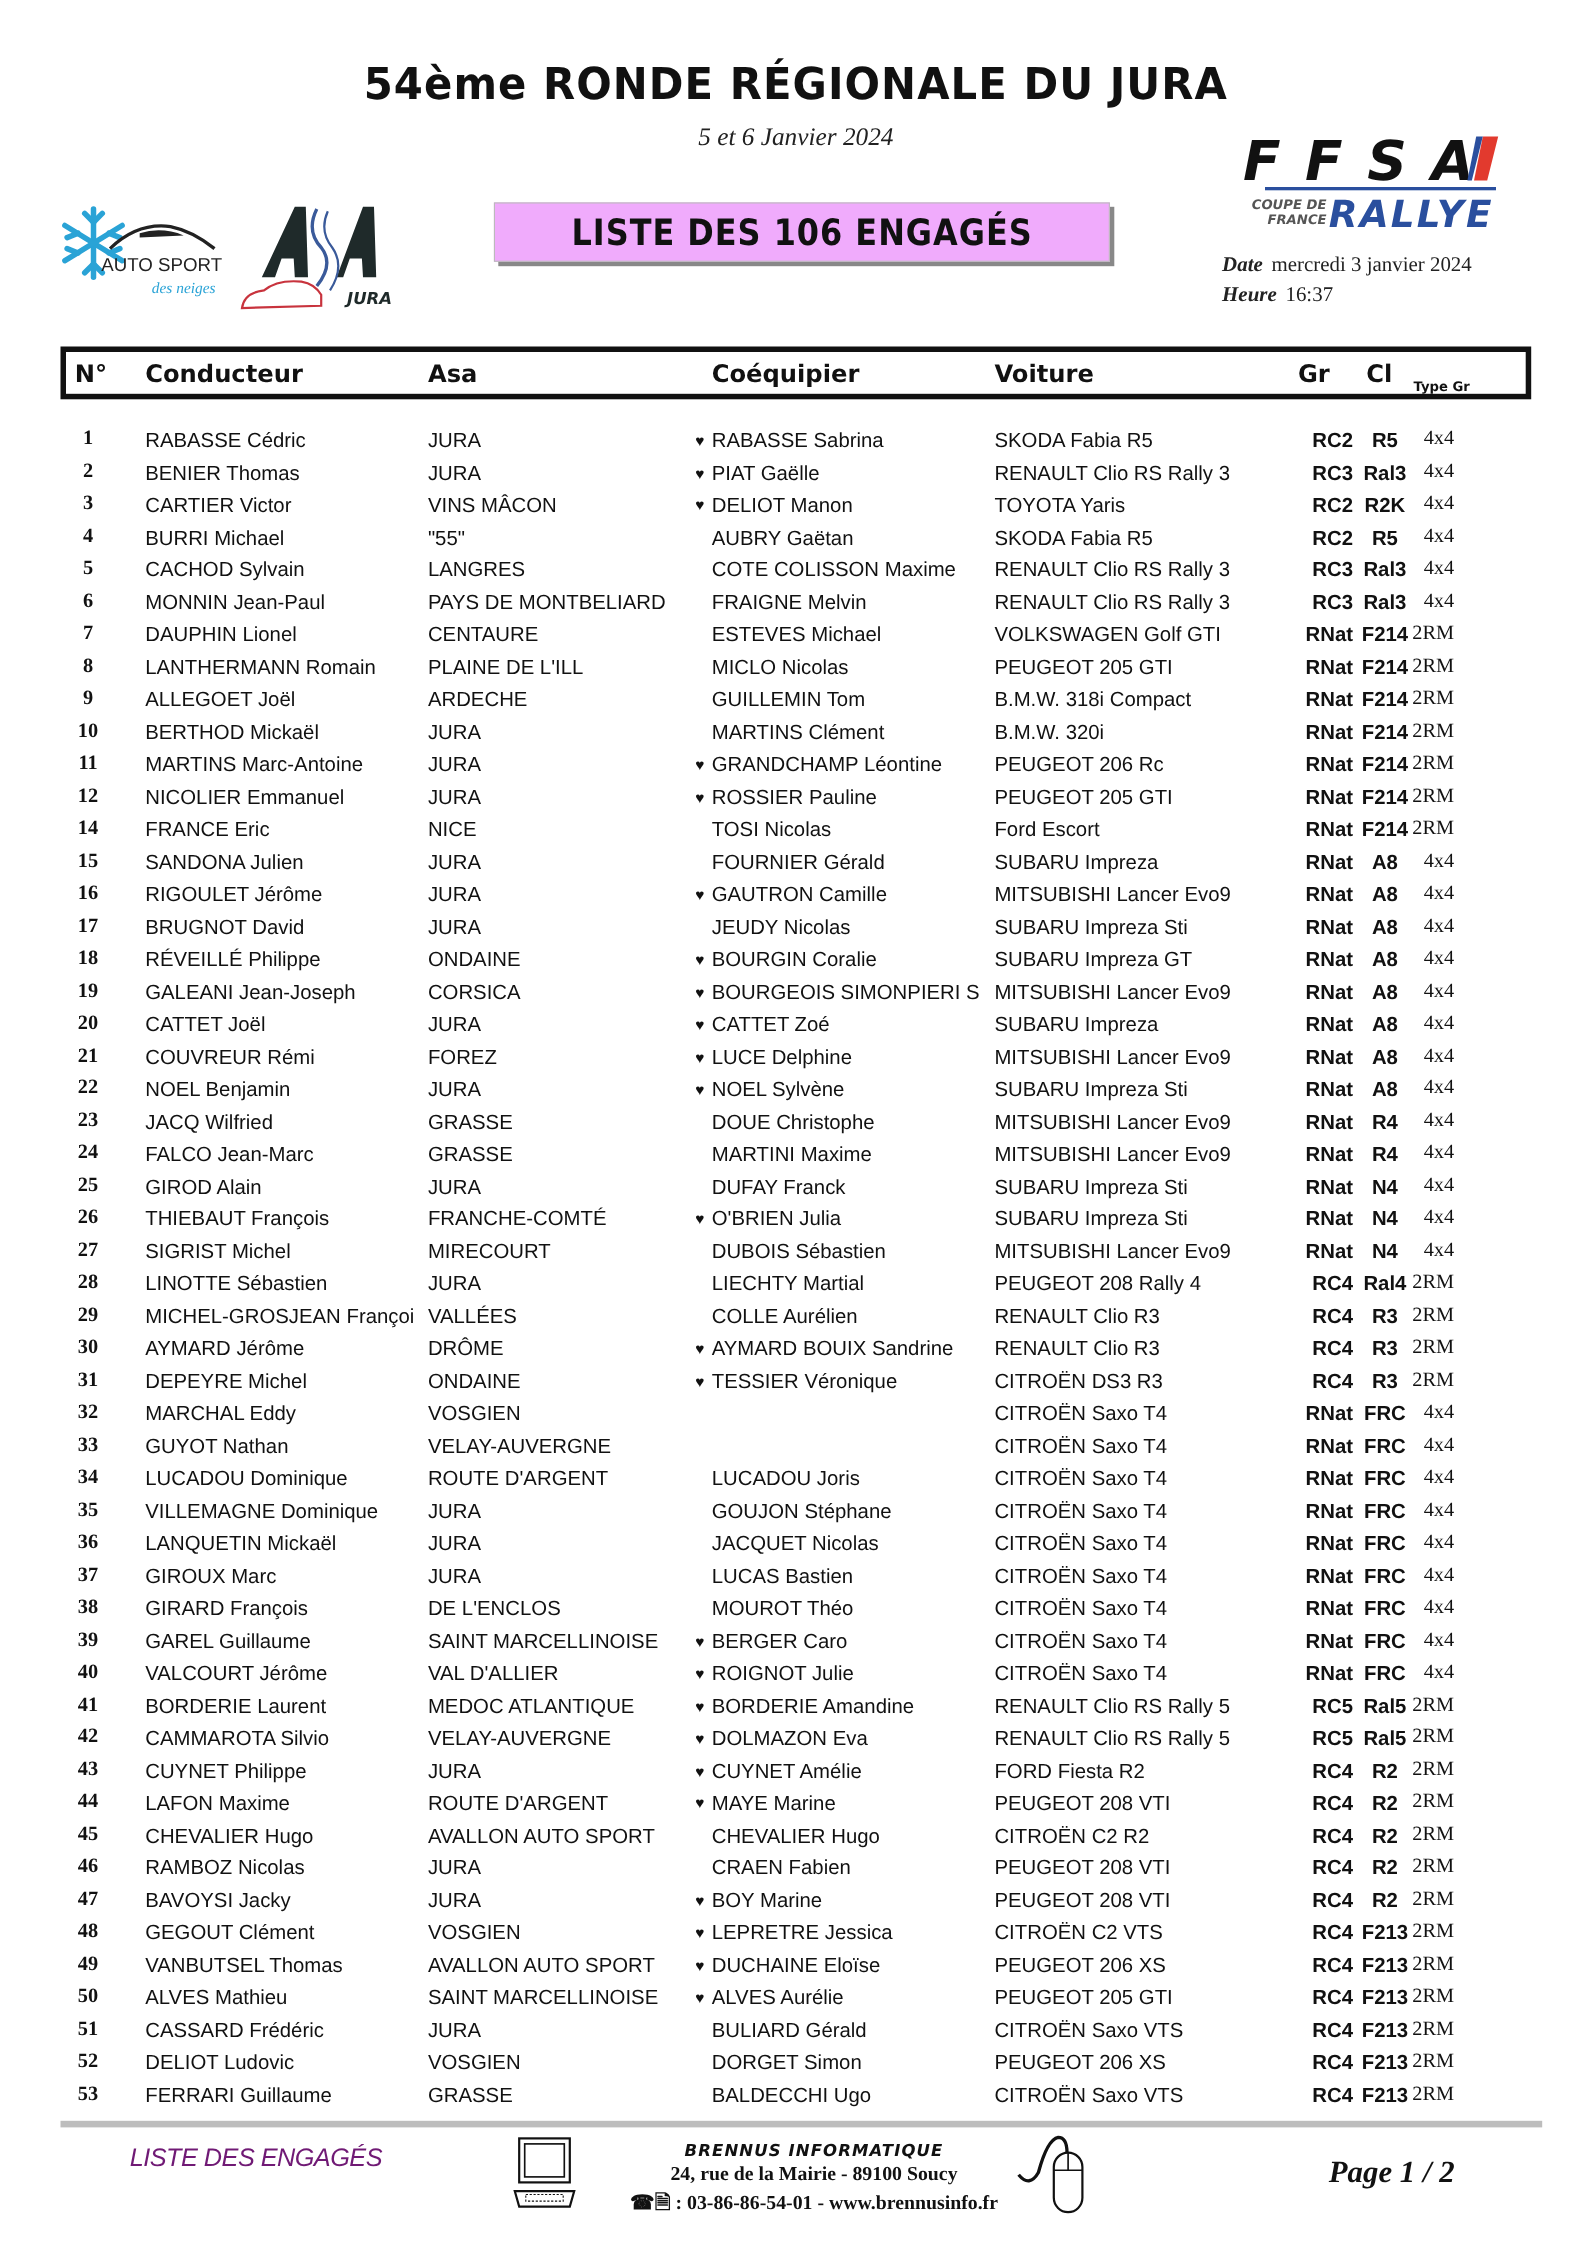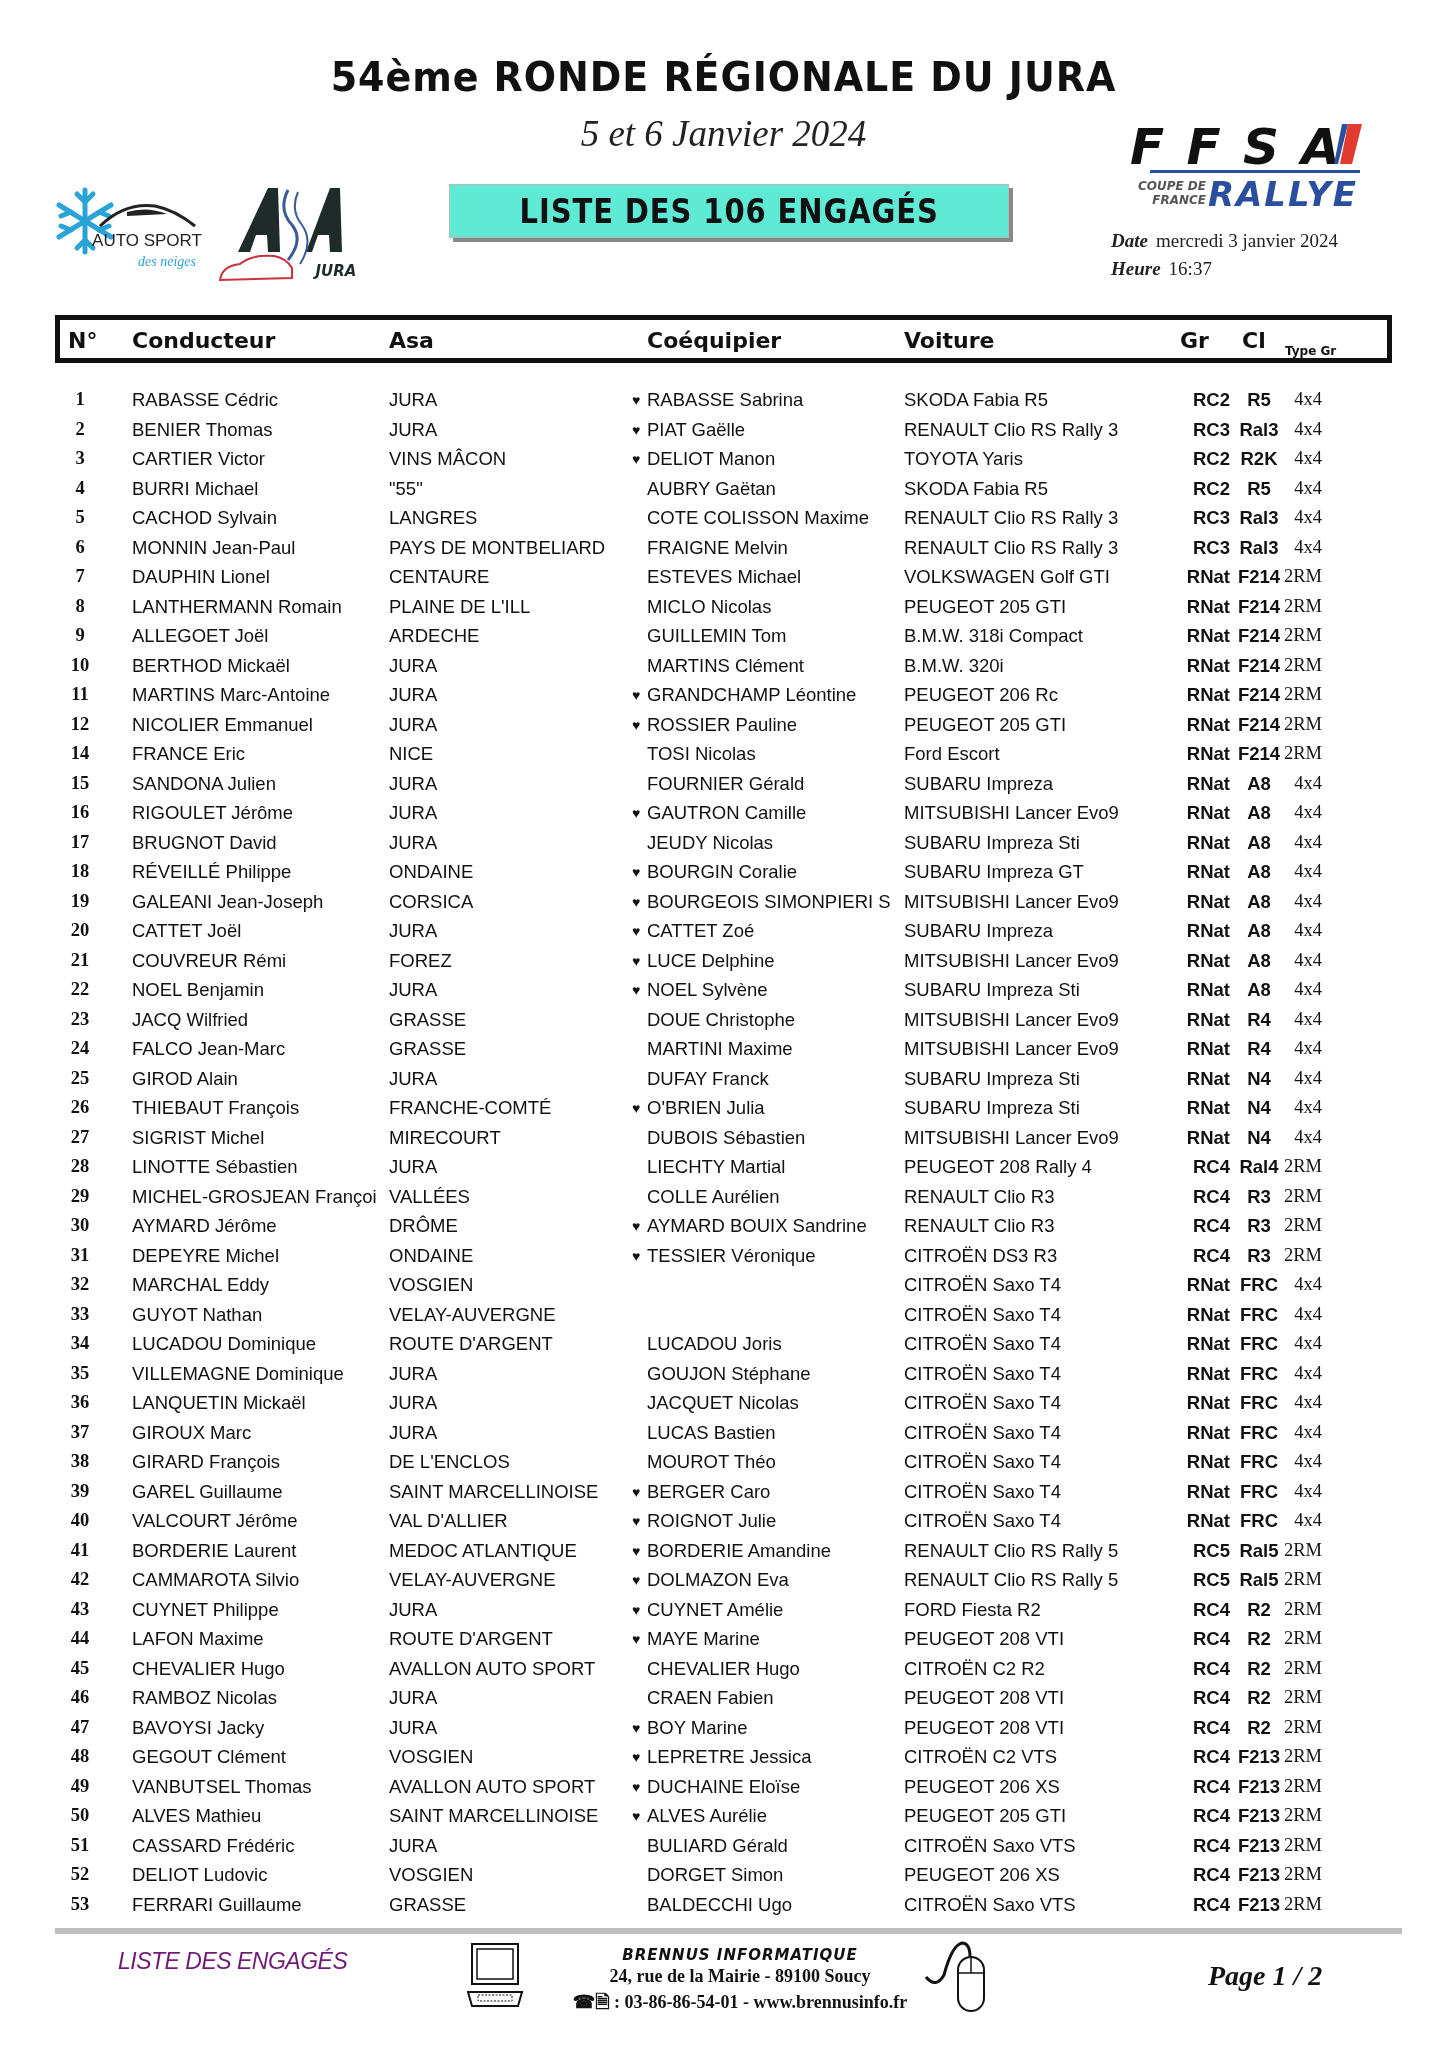--- a/index.html
+++ b/index.html
@@ -1,21 +1,21 @@
 <!DOCTYPE html>
 <html><head>
 <meta charset="utf-8">
 <style>
   html, body { margin: 0; padding: 0; background: #ffffff; }
   body { width: 1447px; height: 2048px; position: relative; overflow: hidden; font-family: "Liberation Sans", sans-serif; color: #111; }
   .title { position: absolute; top: 54px; left: 0; width: 1447px; text-align: center; font-family: "DejaVu Sans", sans-serif; font-weight: bold; font-size: 40px; letter-spacing: 1px; color: #111; transform: scaleX(0.95); }
-  .subtitle { position: absolute; top: 112px; left: 0; width: 1447px; text-align: center; font-family: "Liberation Serif", serif; font-style: italic; font-size: 37px; color: #222; }
+  .subtitle { position: absolute; top: 112px; left: 0; width: 1447px; text-align: center; font-family: "Liberation Serif", serif; font-style: italic; font-size: 23px; color: #222; }
   .logo-autosport { position: absolute; left: 55px; top: 180px; width: 160px; height: 100px; }
   .logo-asa { position: absolute; left: 218px; top: 180px; width: 140px; height: 105px; }
-  .list-box { position: absolute; left: 449px; top: 184px; width: 558px; height: 52px; background: #5eead4; border: 1px solid #bbb; box-shadow: 4px 4px 0 #888; display: flex; align-items: center; justify-content: center; }
+  .list-box { position: absolute; left: 449px; top: 184px; width: 558px; height: 52px; background: #f0abfc; border: 1px solid #bbb; box-shadow: 4px 4px 0 #888; display: flex; align-items: center; justify-content: center; }
   .list-box span { font-family: "DejaVu Sans", sans-serif; font-weight: bold; font-size: 33px; color: #111; letter-spacing: 1px; transform: scaleX(0.88); }
   .logo-ffsa { position: absolute; left: 1130px; top: 118px; width: 250px; height: 100px; }
   .meta { position: absolute; left: 1111px; font-family: "Liberation Serif", serif; font-size: 19px; color: #222; }
   .meta b { font-style: italic; font-weight: bold; margin-right: 8px; }
   .meta.date { top: 230px; }
   .meta.time { top: 258px; }
   .thead { position: absolute; left: 55px; top: 315px; width: 1337px; height: 48px; border: 5px solid #111; box-sizing: border-box; }
   .th { position: absolute; top: 8px; font-family: "DejaVu Sans", sans-serif; font-weight: bold; font-size: 22px; color: #111; }
   .th.small { font-size: 12px; top: 24px; }
   .rows { position: absolute; left: 0; top: 387px; width: 1447px; }

